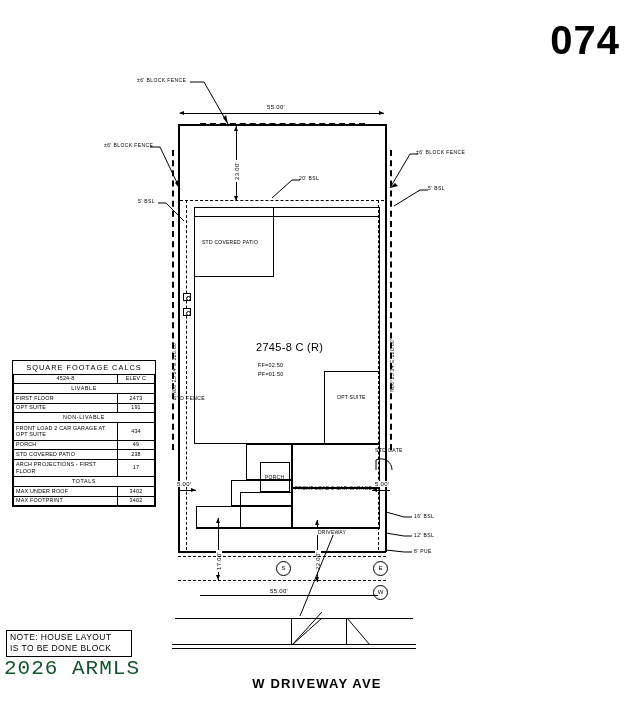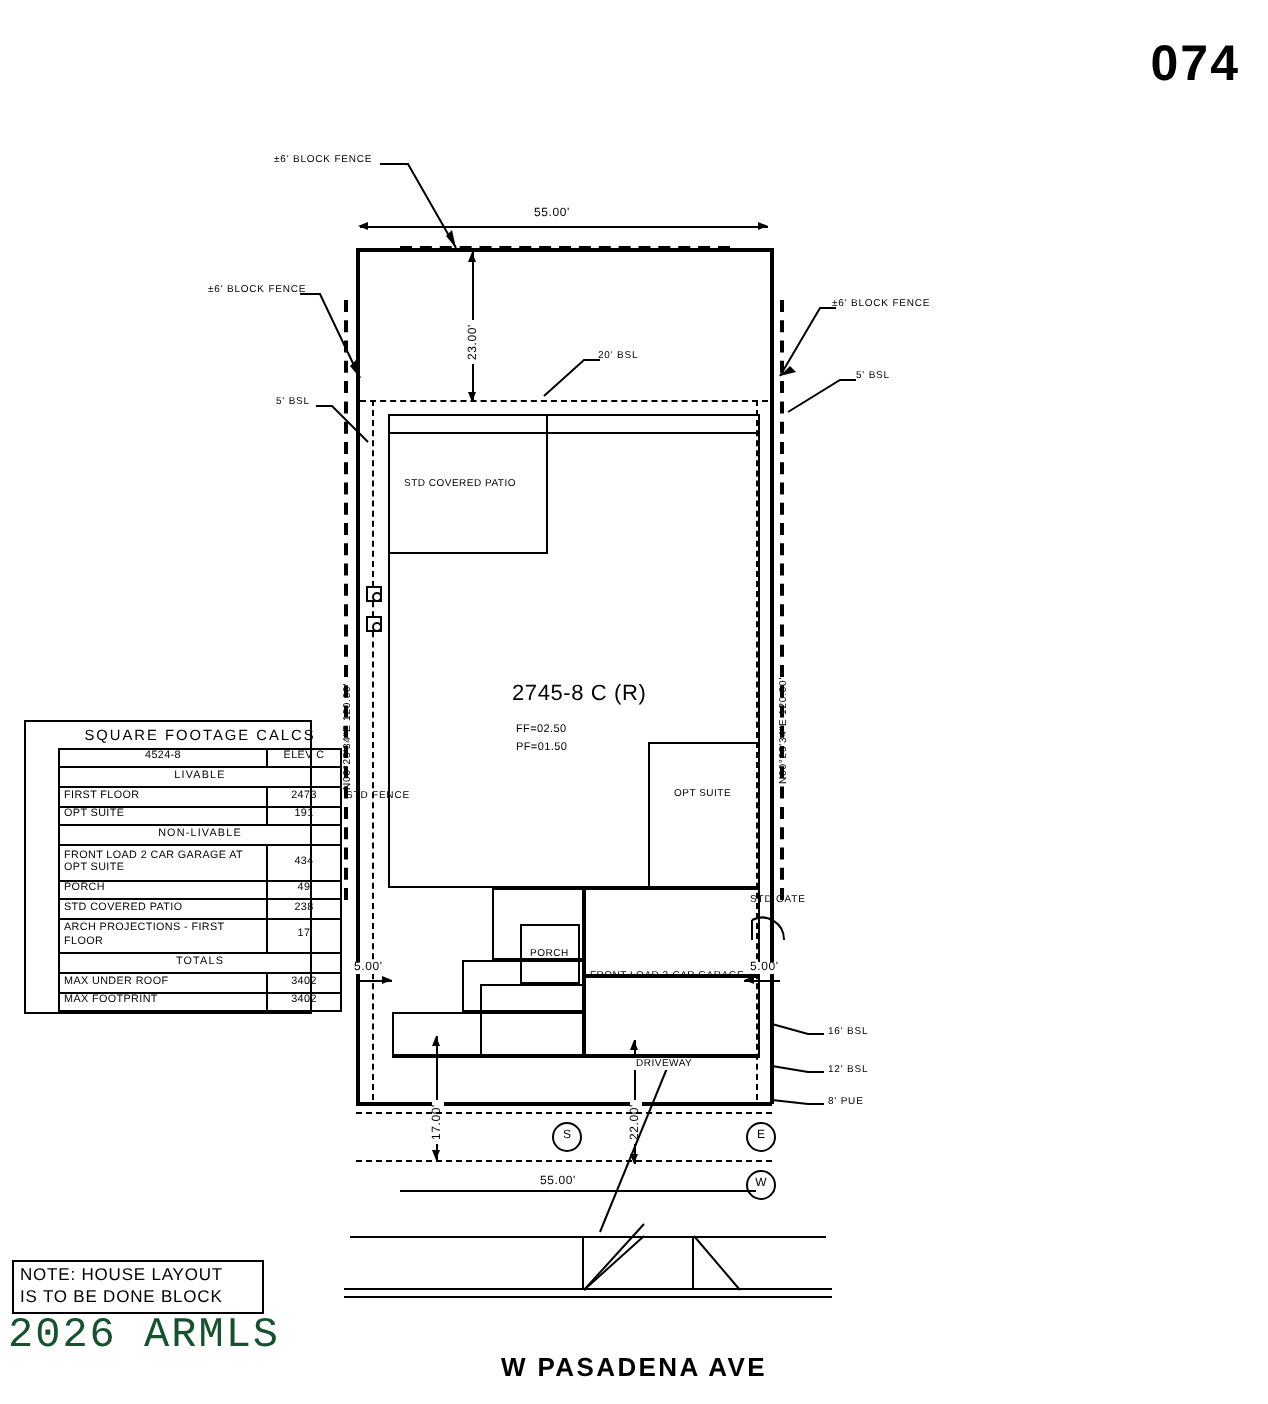--- a/index.html
+++ b/index.html
@@ -4,28 +4,28 @@
 <style>
   html,body{margin:0;padding:0;background:#ffffff;}
   body{width:634px;height:702px;position:relative;overflow:hidden;
        font-family:"Liberation Sans", sans-serif;color:#000;}
 
   .abs{position:absolute;}
   .lbl{font-size:5px;letter-spacing:.4px;white-space:nowrap;line-height:1;}
   .lbl7{font-size:6px;letter-spacing:.3px;white-space:nowrap;line-height:1;}
 
   
-  #sheet-no{right:14px;top:18px;font-size:25px;font-weight:700;
+  #sheet-no{right:14px;top:18px;font-size:40px;font-weight:700;
             letter-spacing:1px;font-family:"Liberation Sans",sans-serif;}
 
   
   #sqft-table{left:12px;top:360px;width:142px;border:1px solid #000;
               background:#fff;}
   #sqft-table table{border-collapse:collapse;width:100%;
-                    font-size:5.4px;letter-spacing:.2px;margin-left:16px;}
+                    font-size:5.4px;letter-spacing:.2px;}
   #sqft-table td{border:1px solid #000;padding:1.5px 2px;line-height:1.05;}
   #sqft-table .title{text-align:center;font-size:7.4px;letter-spacing:1px;
                      padding:2.5px 2px;border:none;border-bottom:1px solid #000;}
   #sqft-table .ctr{text-align:center;}
   #sqft-table .num{text-align:center;width:32px;}
   #sqft-table .sect{text-align:center;letter-spacing:.6px;}
   #sqft-table .two{line-height:1.25;}
 
   
   .hl{position:absolute;background:#000;height:1px;}
@@ -303,13 +303,13 @@
     <div>PF=01.50</div>
   </div>
 </div>
 
 <div class="abs" id="watermark">2026 ARMLS</div>
 <div class="abs" id="note-box">
   <div>NOTE: HOUSE LAYOUT</div>
   <div>IS TO BE DONE BLOCK</div>
 </div>
 
-<div class="abs" id="street">W PASADENA AVE</div>
+<div class="abs" id="street">W DRIVEWAY AVE</div>
 
 </body></html>

